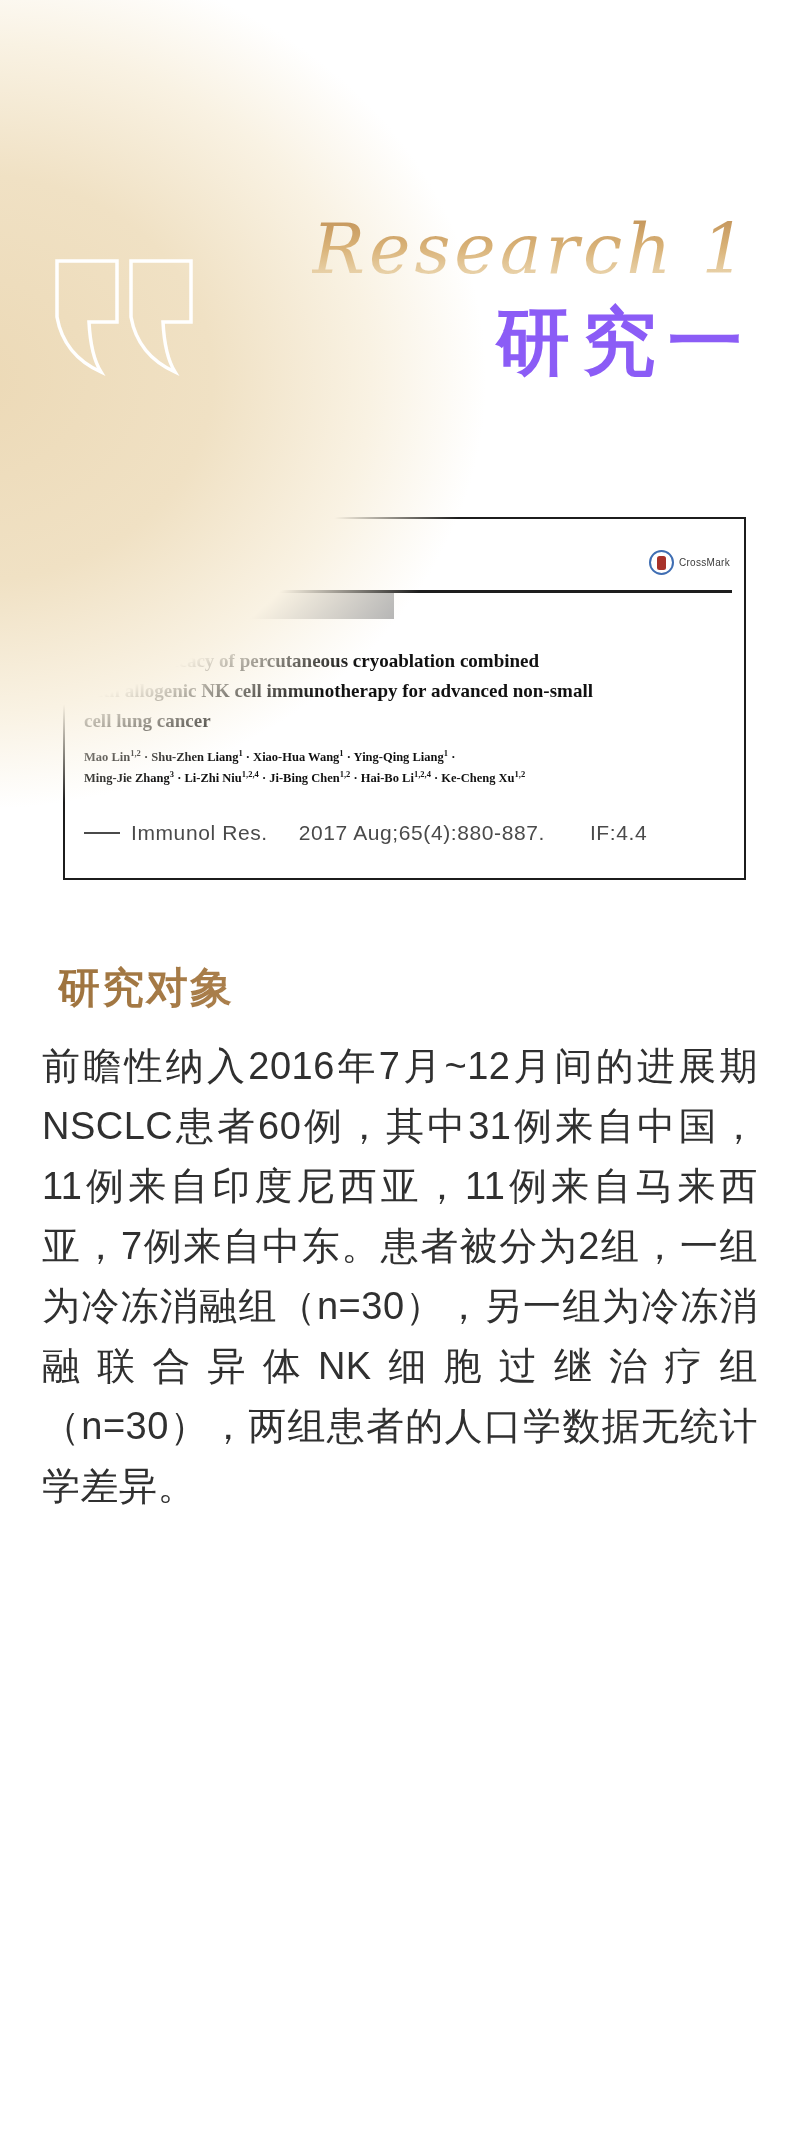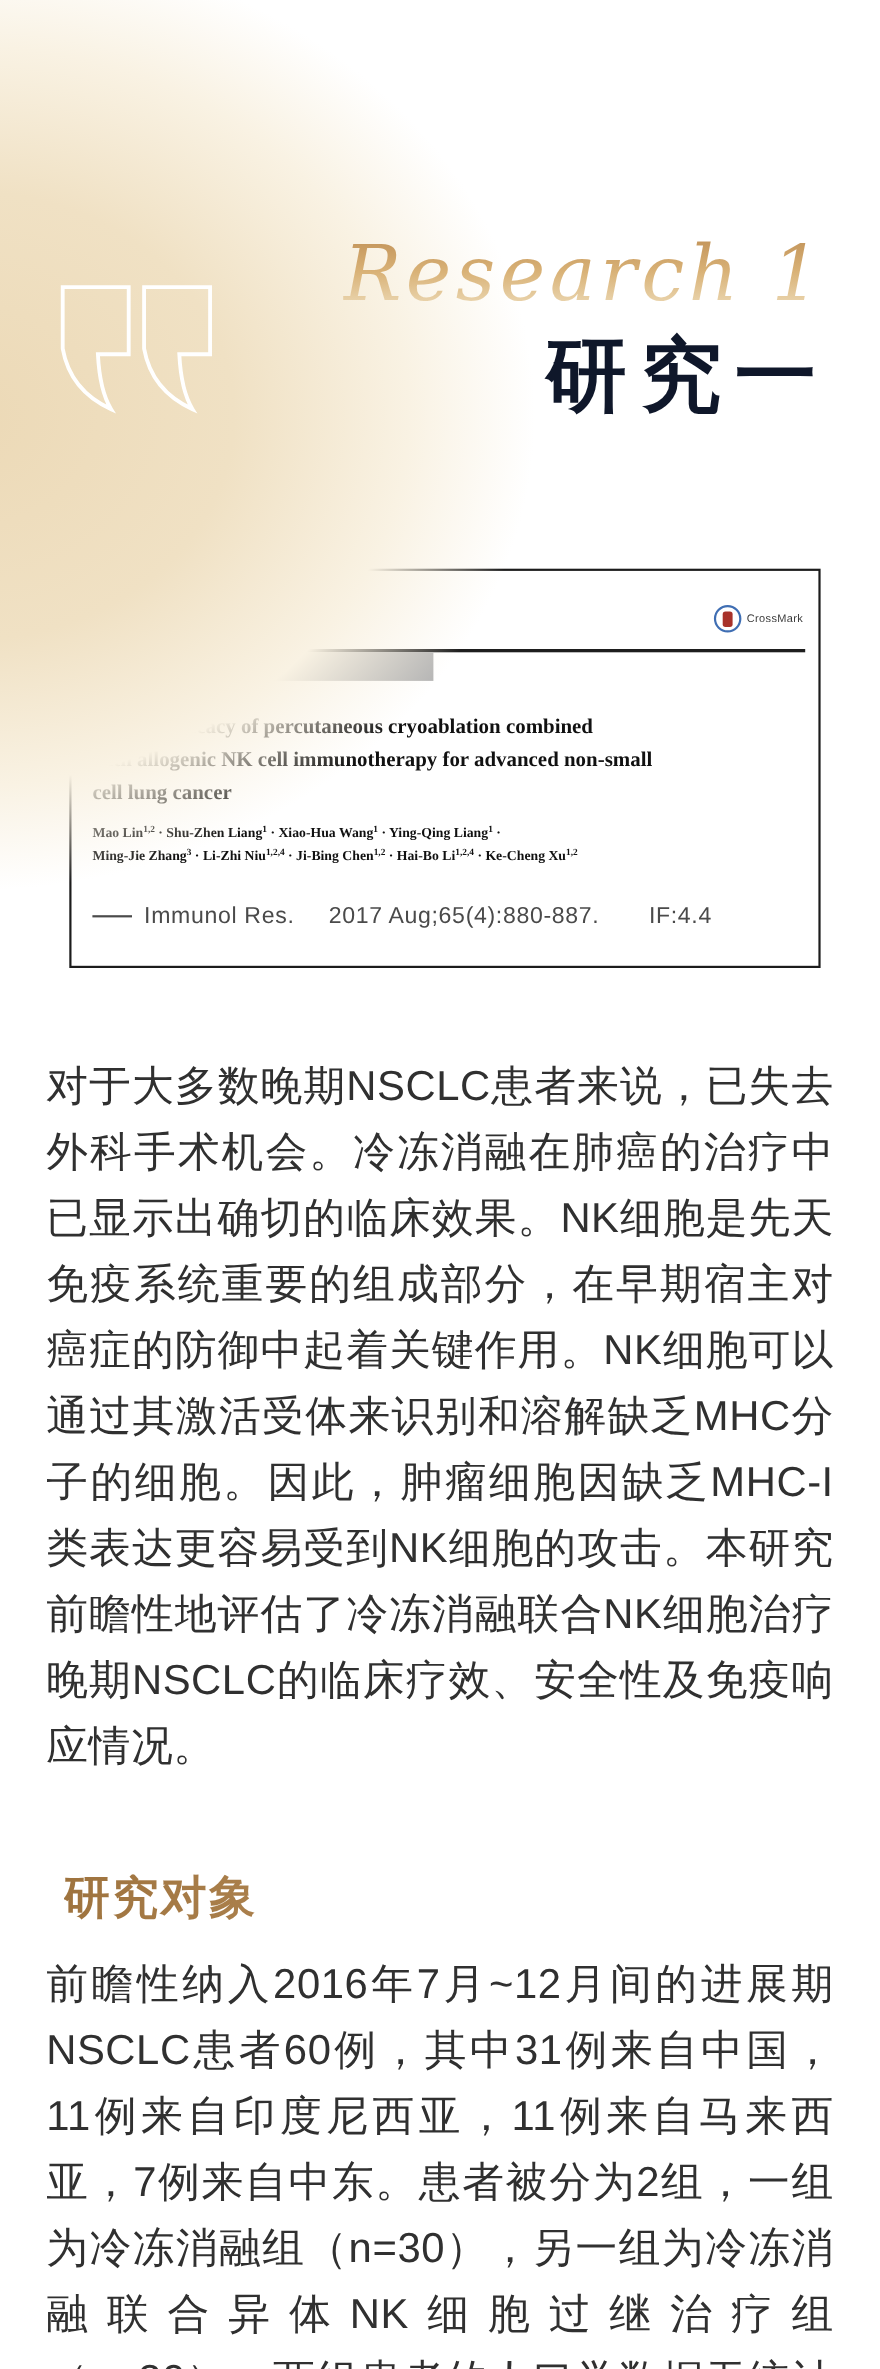--- a/index.html
+++ b/index.html
@@ -10,21 +10,21 @@
   
   .header{position:relative;height:517px;}
   .quote-icon{position:absolute;left:53px;top:258px;}
   .script-title{position:absolute;right:50px;top:204px;
         font-family:"DejaVu Serif","Liberation Serif",serif;font-style:italic;font-weight:400;
         font-size:70px;line-height:90px;letter-spacing:4px;
         background:linear-gradient(180deg,#bf8f55 8%,#d9b277 48%,#f2e5c8 96%);
         -webkit-background-clip:text;background-clip:text;color:transparent;}
   .cn-title{position:absolute;right:46px;top:300px;
         font-family:"Liberation Serif",serif;font-weight:700;
-        font-size:74px;line-height:84px;letter-spacing:12px;color:#0f172a;}
+        font-size:74px;line-height:84px;letter-spacing:12px;color:#8b5cf6;}
   
   .paper-card{box-sizing:border-box;margin-left:63px;width:683px;height:363px;
         border:2px solid #1c1c1c;background:#fff;padding:28px 12px 30px 19px;}
   .journal-row{display:flex;justify-content:space-between;align-items:flex-start;}
   .journal-info{font-family:"Liberation Serif",serif;font-size:14px;line-height:18px;color:#1e1e1e;}
   .crossmark{display:flex;align-items:center;gap:5px;margin-top:3px;margin-right:2px;}
   .cm-circle{box-sizing:border-box;width:25px;height:25px;border-radius:50%;border:2.5px solid #3f6eb3;
         background:#fff;display:flex;align-items:center;justify-content:center;}
   .cm-mark{width:9px;height:14px;background:#a8322a;border-radius:2.5px;}
   .cm-label{font-size:10px;color:#3a3a3a;letter-spacing:0.3px;}
@@ -100,19 +100,18 @@
 
     <div class="cite-row">
       <span class="cite-dash"></span>
       <span>Immunol Res.</span>
       <span class="cite-date">2017 Aug;65(4):880-887.</span>
       <span class="cite-if">IF:4.4</span>
     </div>
   </div>
 
   <div class="content">
-    <p class="body-par par-1">对于大多数晚期NSCLC患者来说，已失去外科手术机会。冷冻消融在肺癌的治疗中已显示出确切的临床效果。NK细胞是先天免疫系统重要的组成部分，在早期宿主对癌症的防御中起着关键作用。NK细胞可以通过其激活受体来识别和溶解缺乏MHC分子的细胞。因此，肿瘤细胞因缺乏MHC-I类表达更容易受到NK细胞的攻击。本研究前瞻性地评估了冷冻消融联合NK细胞治疗晚期NSCLC的临床疗效、安全性及免疫响应情况。</p>
 
     <h2 class="section-heading">研究对象</h2>
 
     <p class="body-par par-2">前瞻性纳入2016年7月~12月间的进展期NSCLC患者60例，其中31例来自中国，11例来自印度尼西亚，11例来自马来西亚，7例来自中东。患者被分为2组，一组为冷冻消融组（n=30），另一组为冷冻消融联合异体NK细胞过继治疗组（n=30），两组患者的人口学数据无统计学差异。</p>
   </div>
 </div>
 
 </body></html>

